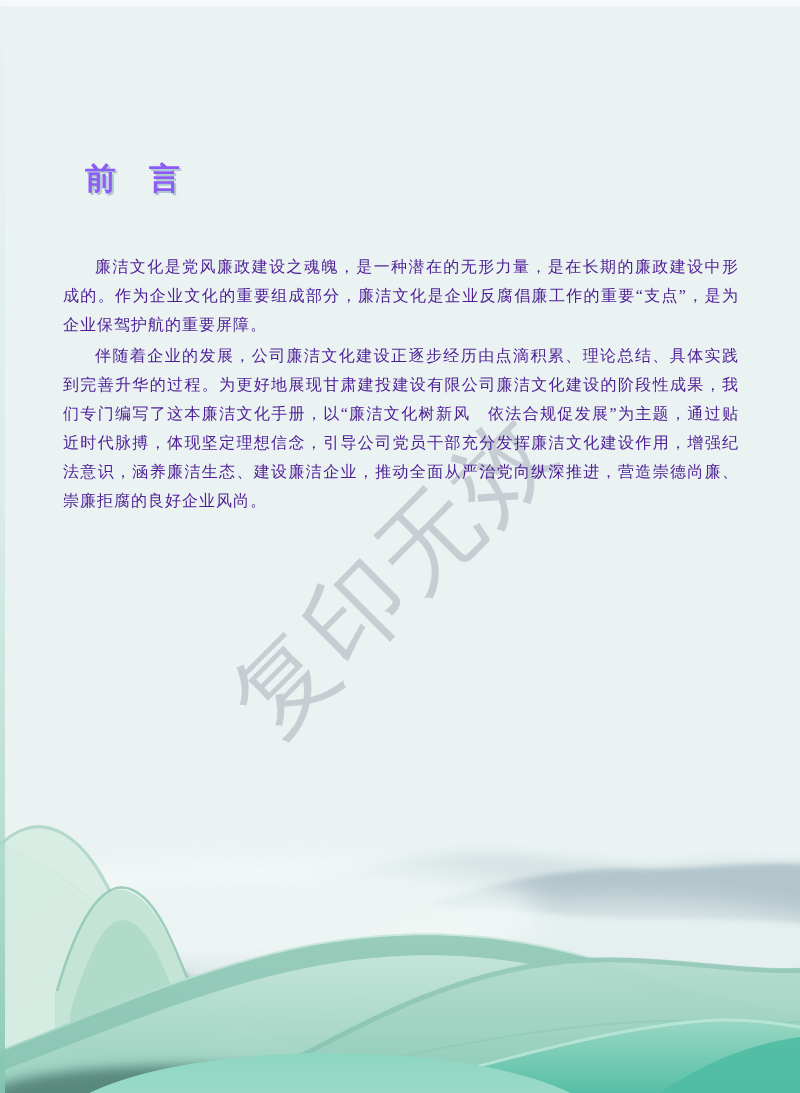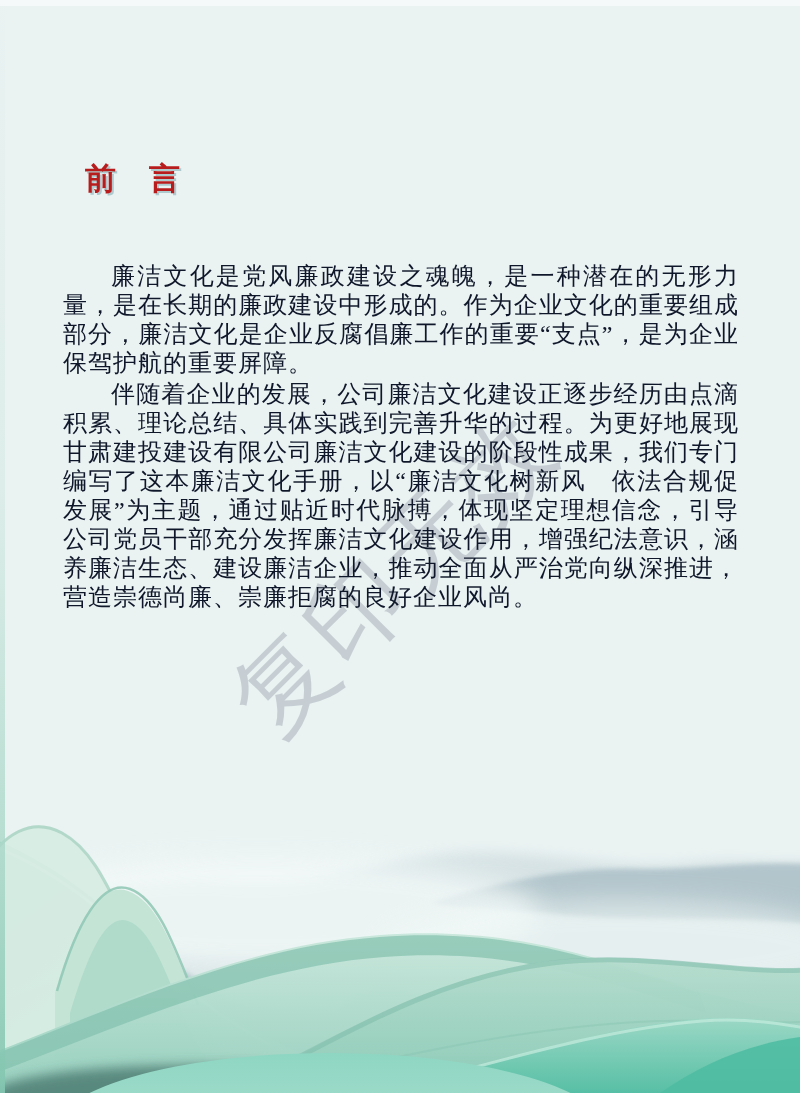--- a/index.html
+++ b/index.html
@@ -21,29 +21,29 @@
     background:linear-gradient(180deg,
       rgba(226,240,236,.0) 0%,
       rgba(210,233,226,.55) 45%,
       rgba(166,214,198,.8) 80%,
       rgba(130,198,176,.9) 100%);
     z-index:6;
   }
   .page-title{
     position:absolute;left:85px;top:162px;margin:0;
     font-size:31px;line-height:1.1;font-weight:700;
-    color:#b91c1c;
+    color:#8b5cf6;
     text-shadow:2px 2px 0 rgba(18,100,114,.28);
     letter-spacing:1px;
     z-index:4;
   }
   .preface-body{
-    position:absolute;left:63px;top:262px;width:676px;
-    font-size:24px;line-height:29px;letter-spacing:1px;
-    color:#0f172a;
+    position:absolute;left:63px;top:252px;width:676px;
+    font-size:16px;line-height:29px;letter-spacing:1px;
+    color:#4c1d95;
     text-align:justify;
     z-index:3;
   }
   .preface-body p{margin:0 0 2px 0;text-indent:2em;}
   .watermark{
     position:absolute;left:395px;top:575px;
     transform:translate(-50%,-50%) rotate(-45deg);
     font-size:98px;letter-spacing:4px;white-space:nowrap;
     color:rgba(148,158,170,.42);
     z-index:2;

